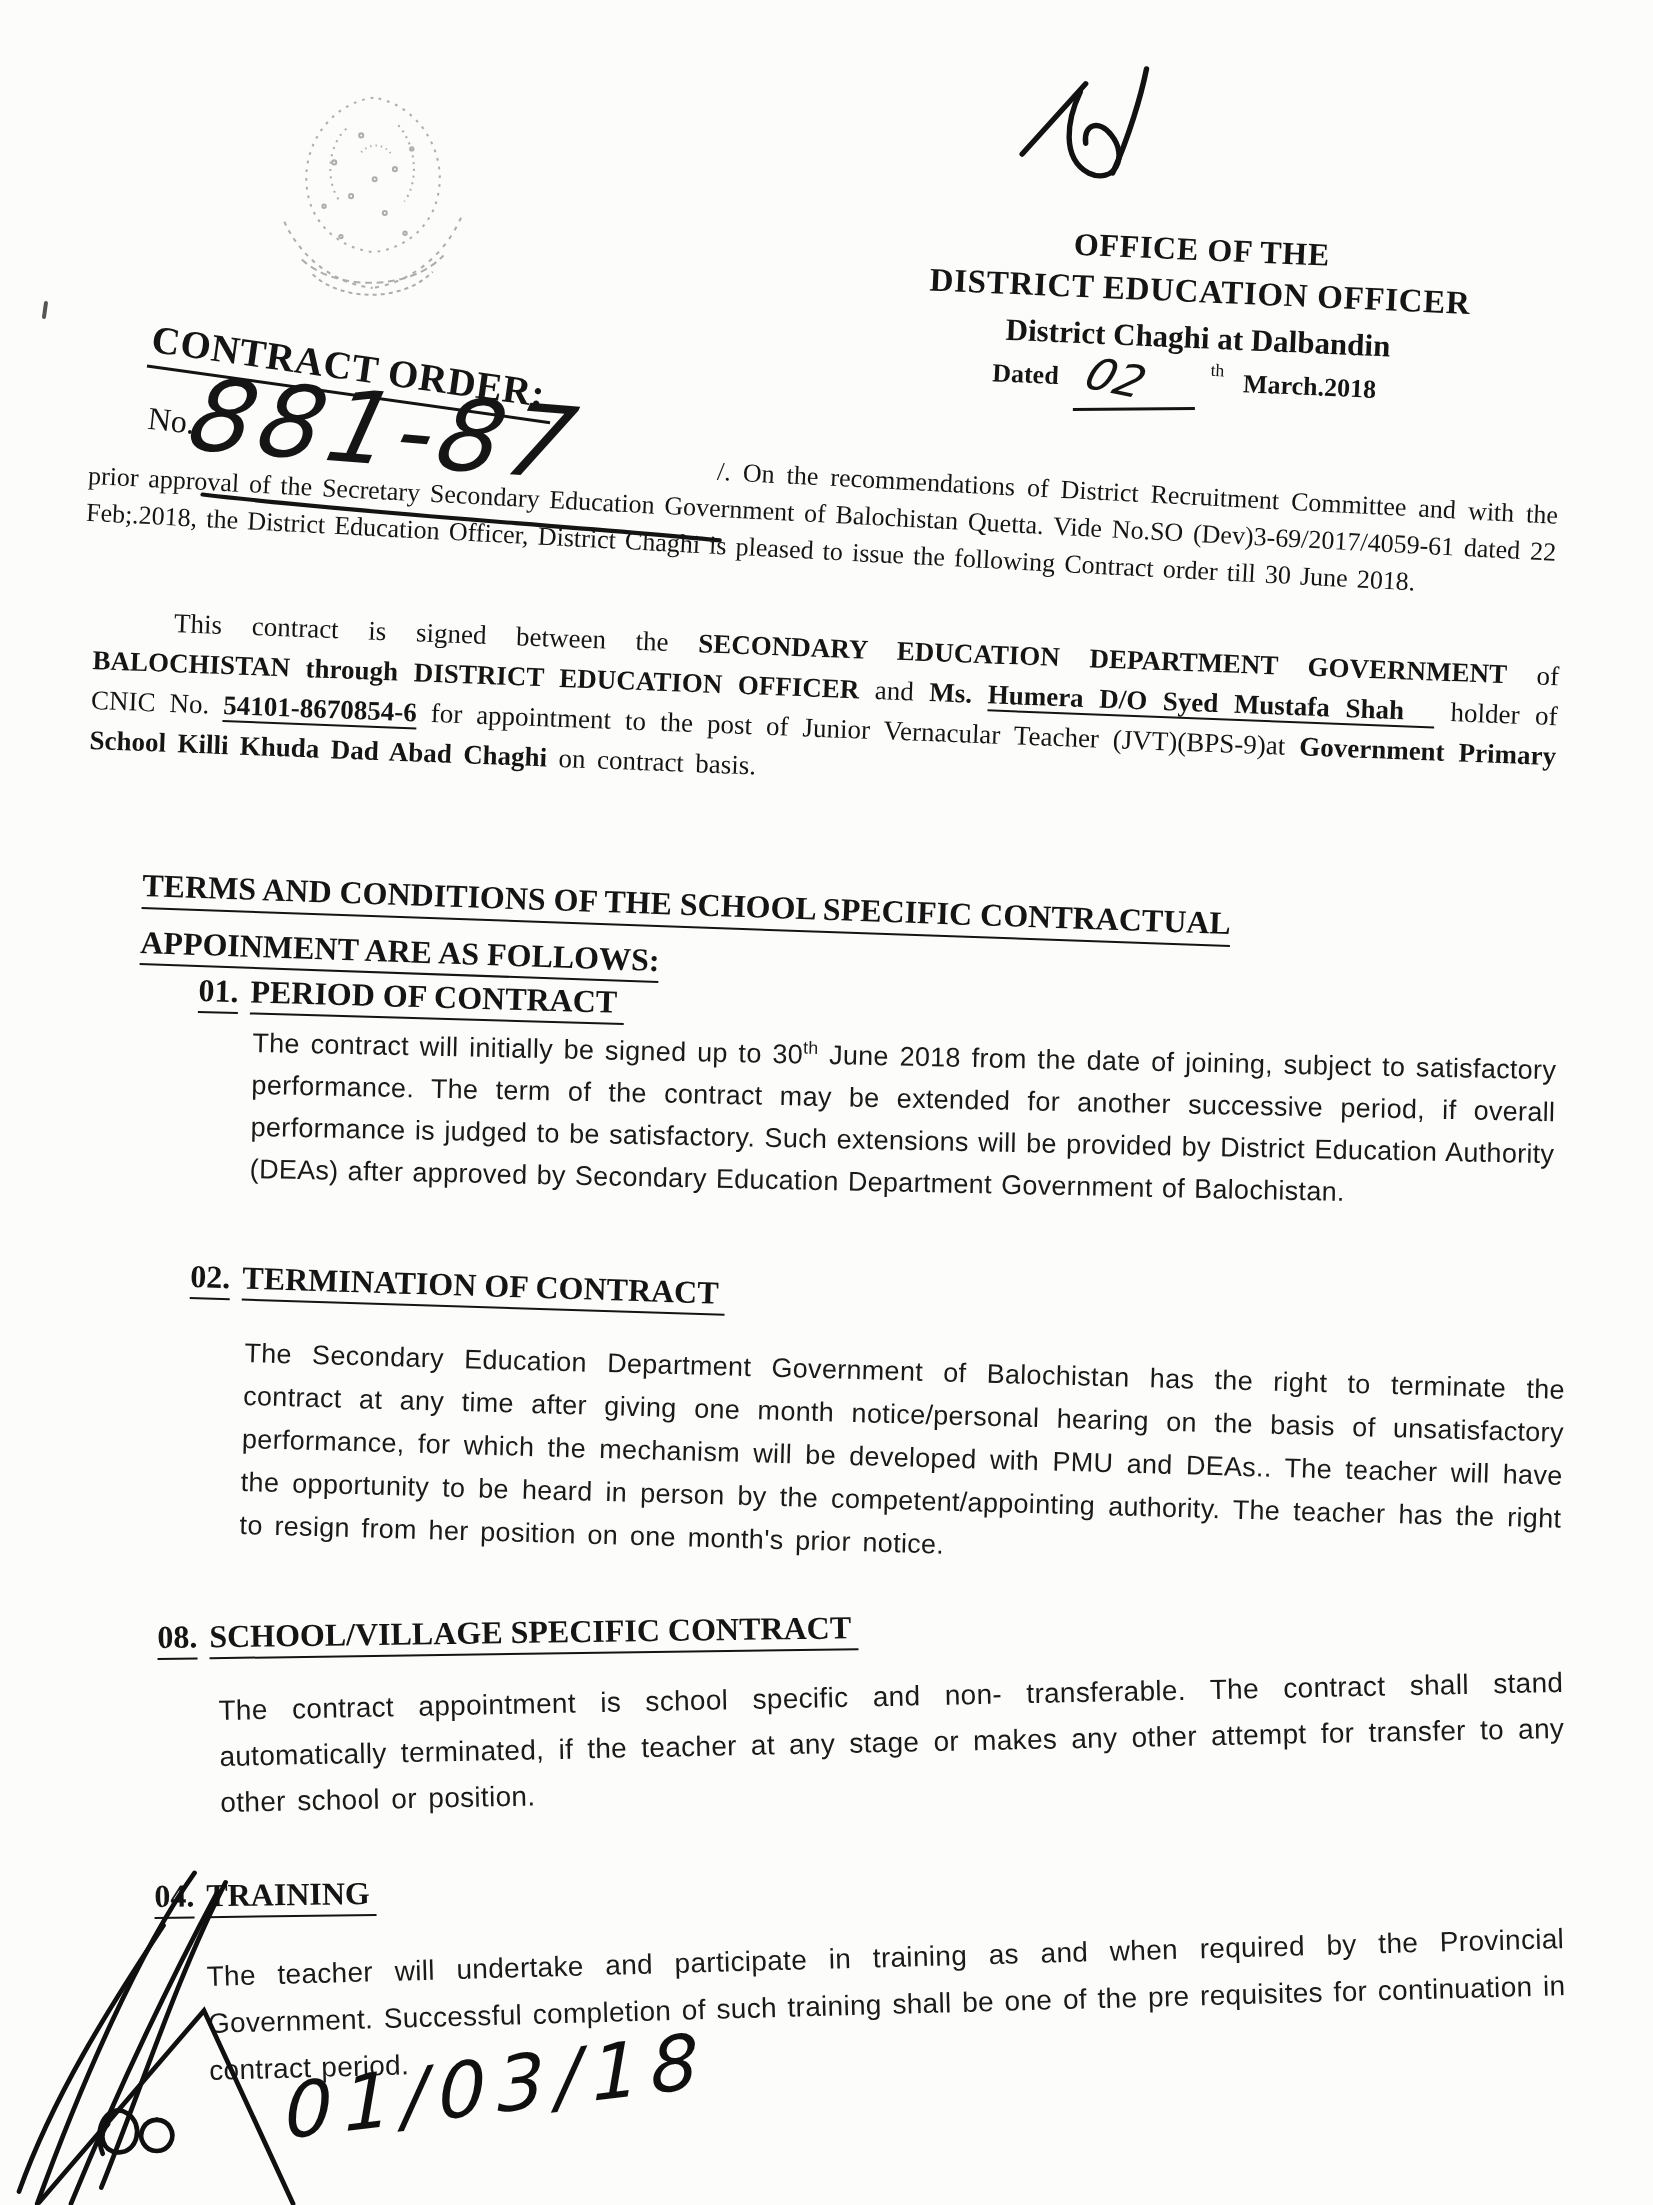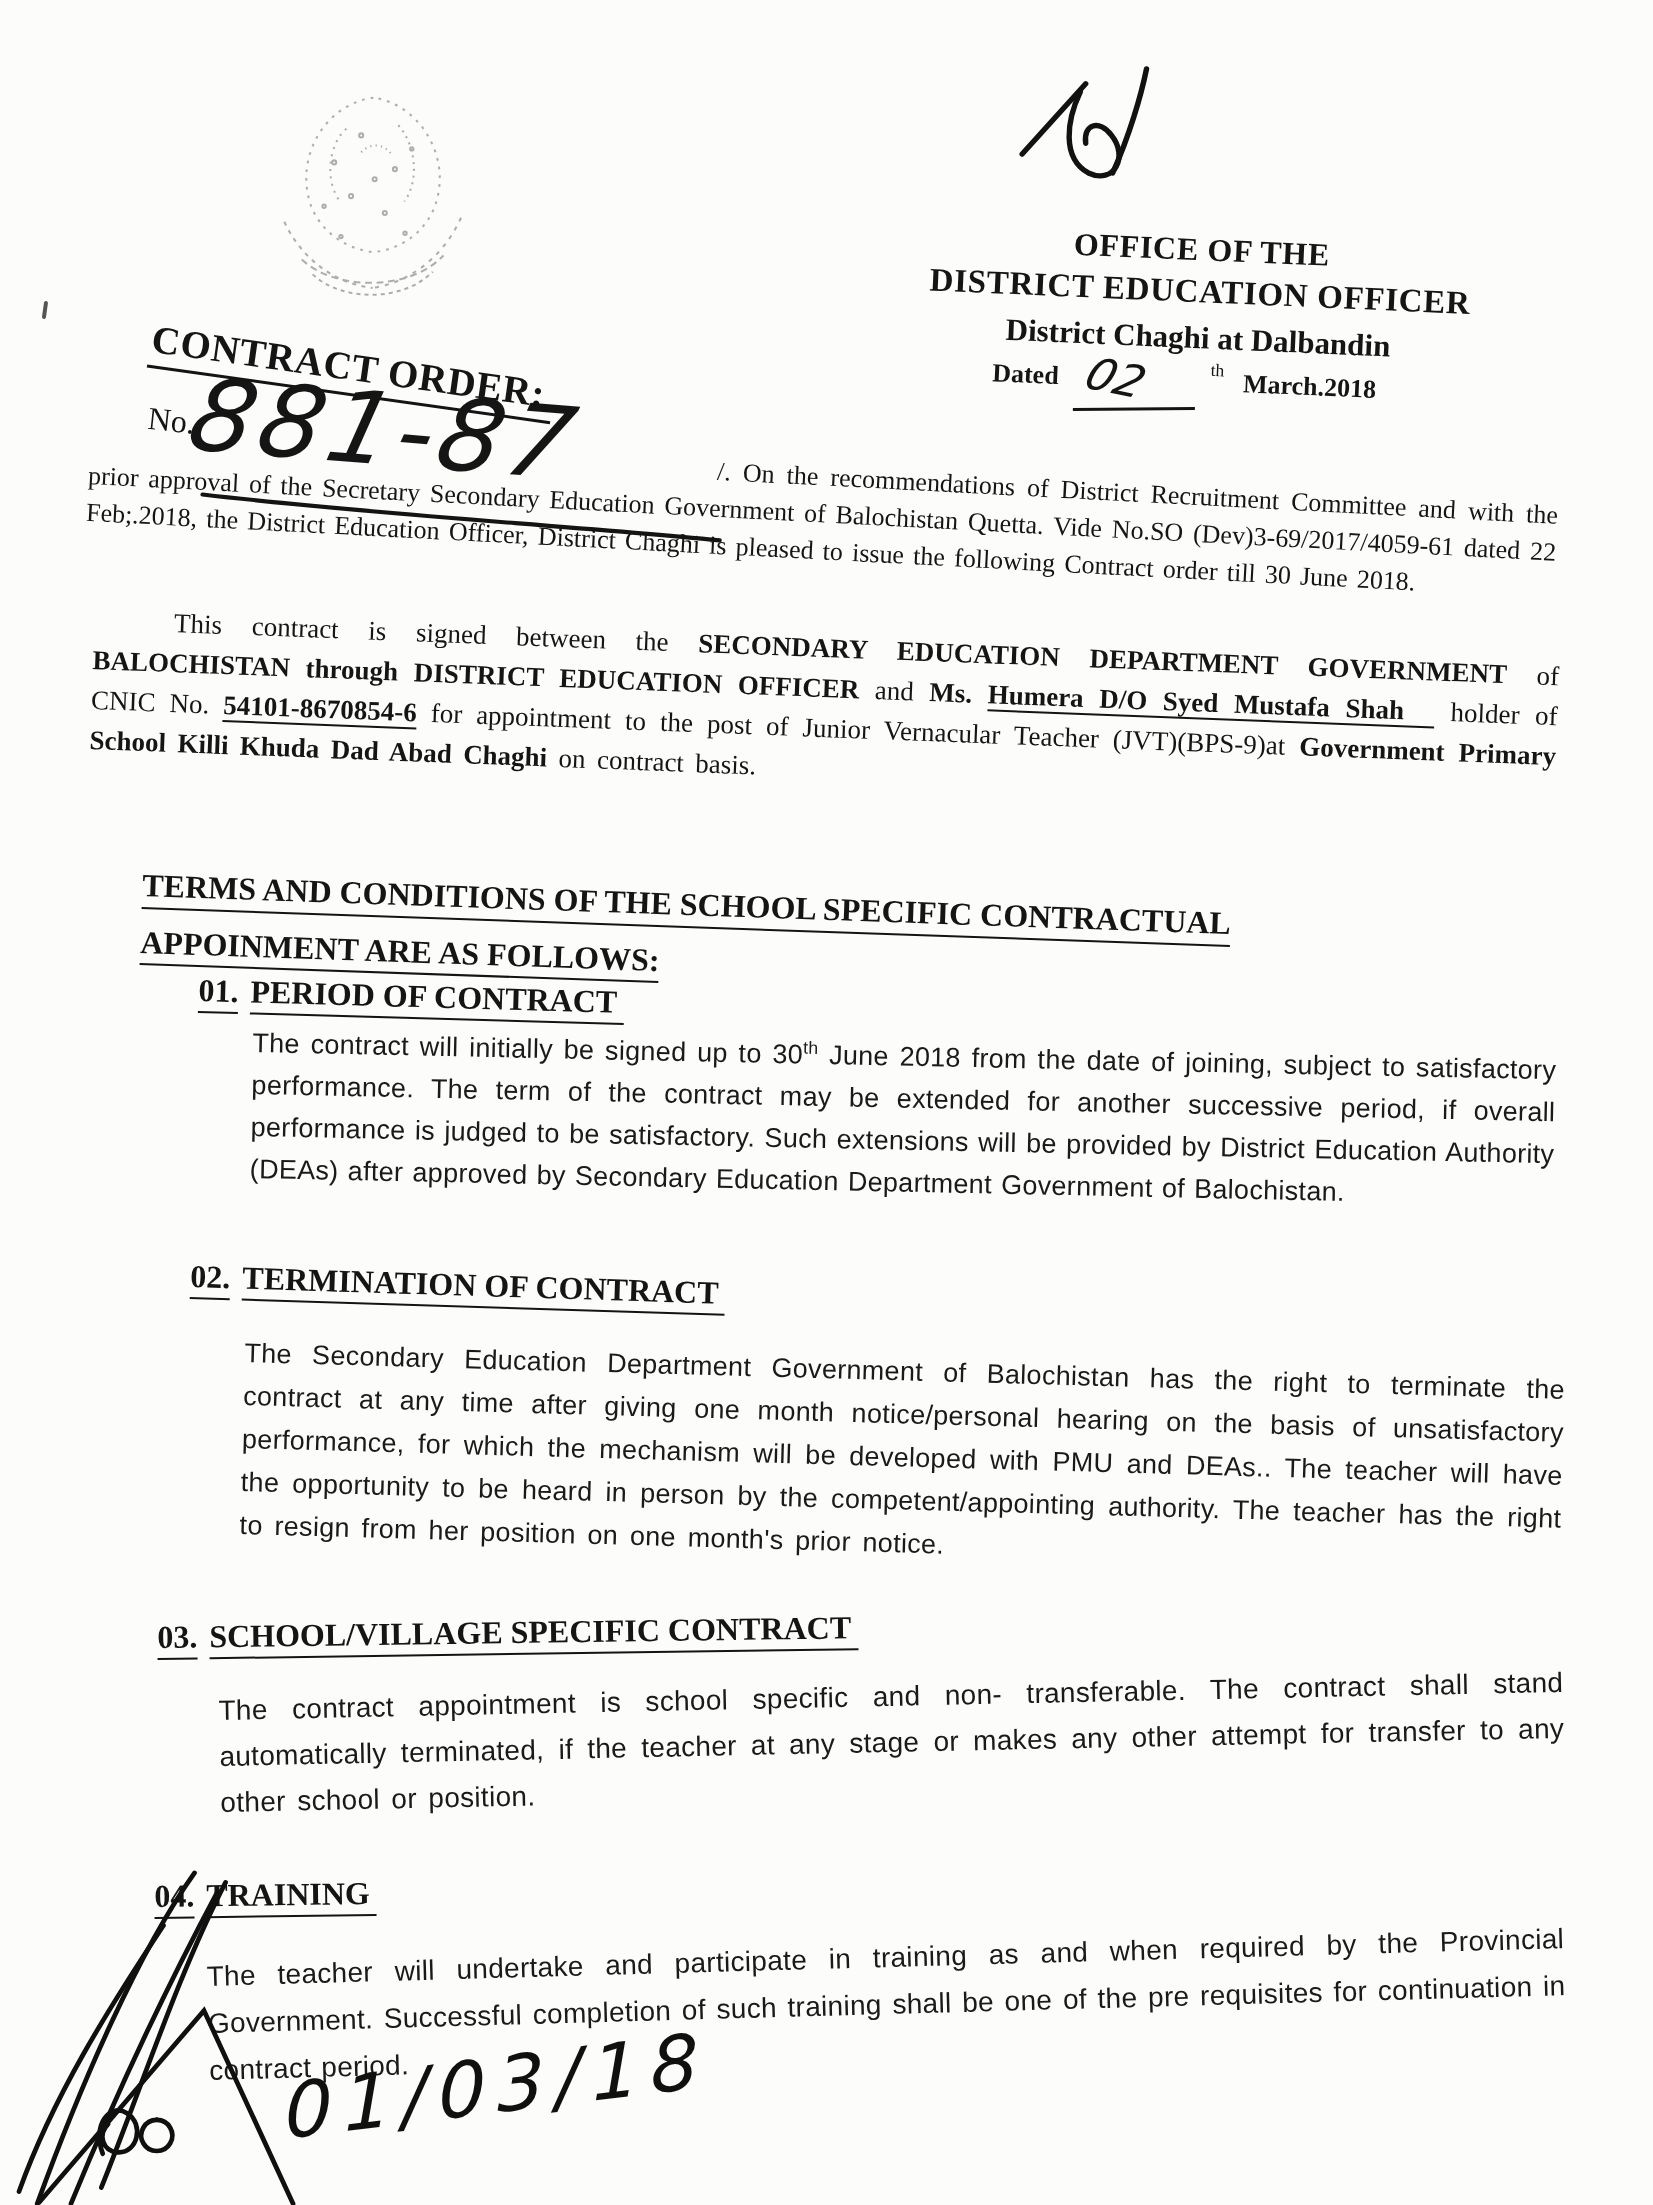--- a/index.html
+++ b/index.html
@@ -190,21 +190,21 @@
     <span class="sec-no">01.</span><span class="sec-title">PERIOD OF CONTRACT</span>
   </div>
   <div class="sec-body s1b"><span>The contract will initially be signed up to 30</span><sup>th</sup><span> June 2018 from the date of joining, subject to satisfactory performance. The term of the contract may be extended for another successive period, if overall performance is judged to be satisfactory. Such extensions will be provided by District Education Authority (DEAs) after approved by Secondary Education Department Government of Balochistan.</span></div>
 
   <div class="sec-head s2h">
     <span class="sec-no">02.</span><span class="sec-title">TERMINATION OF CONTRACT</span>
   </div>
   <div class="sec-body s2b">The Secondary Education Department Government of Balochistan has the right to terminate the contract at any time after giving one month notice/personal hearing on the basis of unsatisfactory performance, for which the mechanism will be developed with PMU and DEAs.. The teacher will have the opportunity to be heard in person by the competent/appointing authority. The teacher has the right to resign from her position on one month's prior notice.</div>
 
   <div class="sec-head s3h">
-    <span class="sec-no">03.</span><span class="sec-title">SCHOOL/VILLAGE SPECIFIC CONTRACT</span>
+    <span class="sec-no">08.</span><span class="sec-title">SCHOOL/VILLAGE SPECIFIC CONTRACT</span>
   </div>
   <div class="sec-body s3b">The contract appointment is school specific and non- transferable. The contract shall stand automatically terminated, if the teacher at any stage or makes any other attempt for transfer to any other school or position.</div>
 
   <div class="sec-head s4h">
     <span class="sec-no">04.</span><span class="sec-title">TRAINING</span>
   </div>
   <div class="sec-body s4b">The teacher will undertake and participate in training as and when required by the Provincial Government. Successful completion of such training shall be one of the pre requisites for continuation in contract period.</div>
 
   <div class="bottom-date">01/03/18</div>
 

